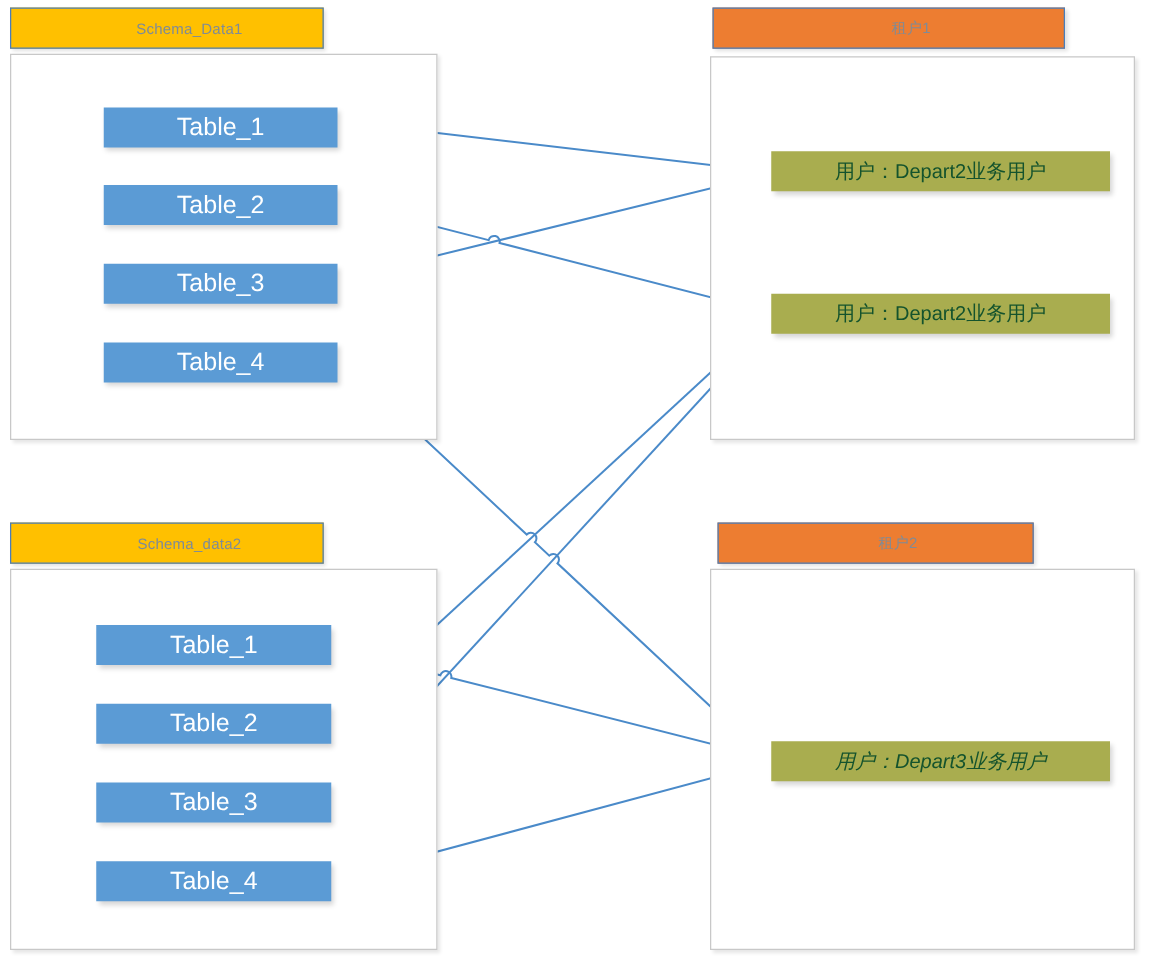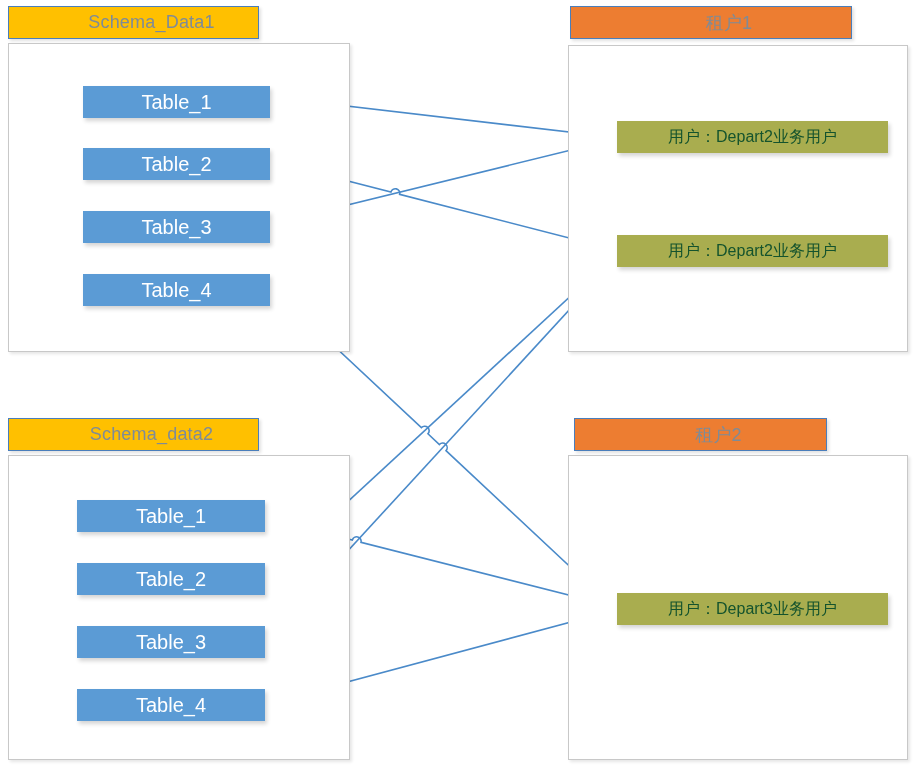--- a/index.html
+++ b/index.html
@@ -22,21 +22,21 @@
     background: #ffffff;
     border: 1px solid #c8c8c8;
     box-sizing: border-box;
     box-shadow: 2px 2px 3px rgba(0,0,0,0.10);
   }
   .group-header {
     position: absolute;
     box-sizing: border-box;
     border: 1px solid #4a7ebb;
     color: #7f8b97;
-    font-size: 18px;
+    font-size: 12px;
     display: flex;
     align-items: center;
     justify-content: center;
     box-shadow: 2px 2px 3px rgba(0,0,0,0.12);
     letter-spacing: 0.2px;
   }
   .group-header.amber { background: #ffc000; }
   .group-header.orange { background: #ed7d31; }
   .group-header .hdr-text {
     position: relative;
@@ -128,15 +128,15 @@
   <div class="panel" id="panel-tenant1" style="left: 568px; top: 45px; width: 340px; height: 307px;"></div>
 
   <div class="user-box" id="box-u1" style="left: 617px; top: 121px; width: 271px; height: 32px;">用户：Depart2业务用户</div>
   <div class="user-box" id="box-u2" style="left: 617px; top: 235px; width: 271px; height: 32px;">用户：Depart2业务用户</div>
 
   <div class="group-header orange" id="hdr-tenant2" style="left: 574px; top: 418px; width: 253px; height: 33px;">
     <span class="hdr-text">租户2</span>
   </div>
   <div class="panel" id="panel-tenant2" style="left: 568px; top: 455px; width: 340px; height: 305px;"></div>
 
-  <div class="user-box" id="box-u3" style="left: 617px; top: 593px; width: 271px; height: 32px;">用户：Depart3业务用户</div>
+  <div class="user-box" id="box-u3" style="left: 617px; top: 593px; width: 271px; height: 32px; font-style: italic;">用户：Depart3业务用户</div>
 
 </div>
 
 </body></html>

